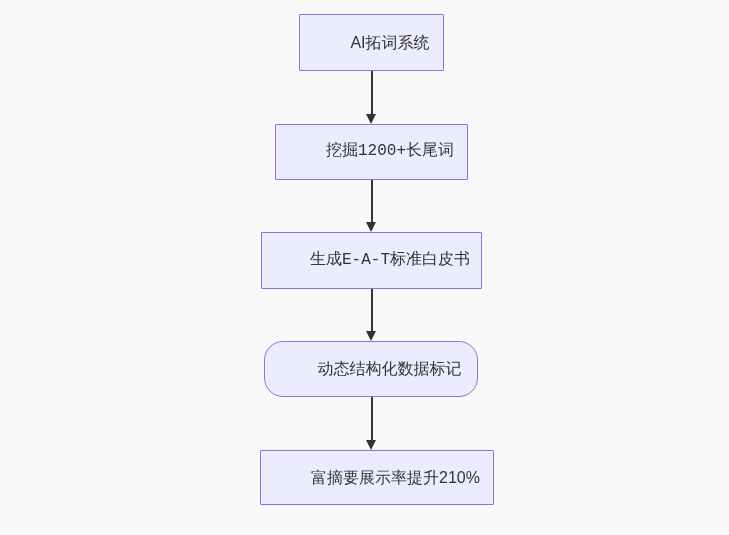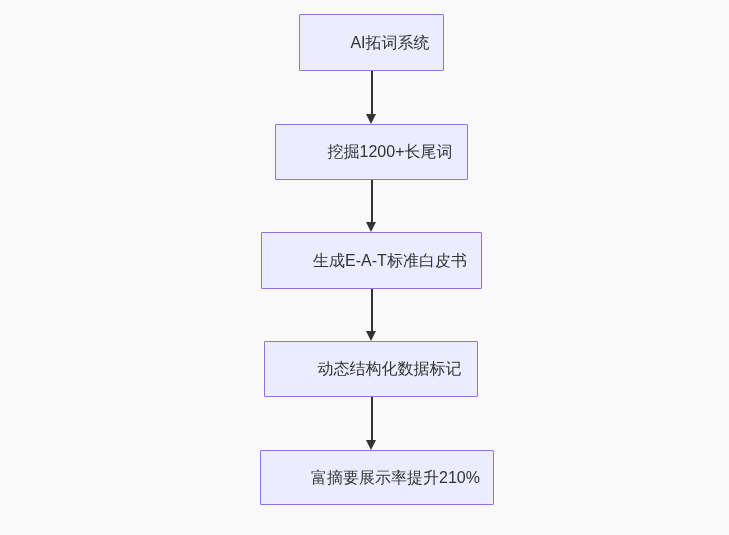--- a/index.html
+++ b/index.html
@@ -28,23 +28,23 @@
     align-items: center;
     justify-content: center;
     color: var(--text-color, #333333);
     font-size: 16px;
     line-height: 1.2;
     text-align: center;
     white-space: nowrap;
     padding-left: 37px;
   }
   .n1 { left: 299px; top: 14px;  width: 145px; height: 57px; }
-  .n2 { left: 275px; top: 124px; width: 193px; height: 56px; }
-  .n3 { left: 261px; top: 232px; width: 221px; height: 57px; }
-  .n4 { left: 264px; top: 341px; width: 214px; height: 56px; }
+  .n2 { left: 275px; top: 124px; width: 193px; height: 56px; font-family: Liberation Mono, monospace; }
+  .n3 { left: 261px; top: 232px; width: 221px; height: 57px; font-family: Liberation Mono, monospace; }
+  .n4 { left: 264px; top: 341px; width: 214px; height: 56px; border-radius: 19px; }
   .n5 { left: 254px; top: 450px; width: 234px; height: 55px; margin-left: 6px; }
 
   .arrow {
     position: absolute;
     left: 365px;        
     width: 13px;
   }
   .arrow .line {
     position: absolute;
     left: 5.5px;

